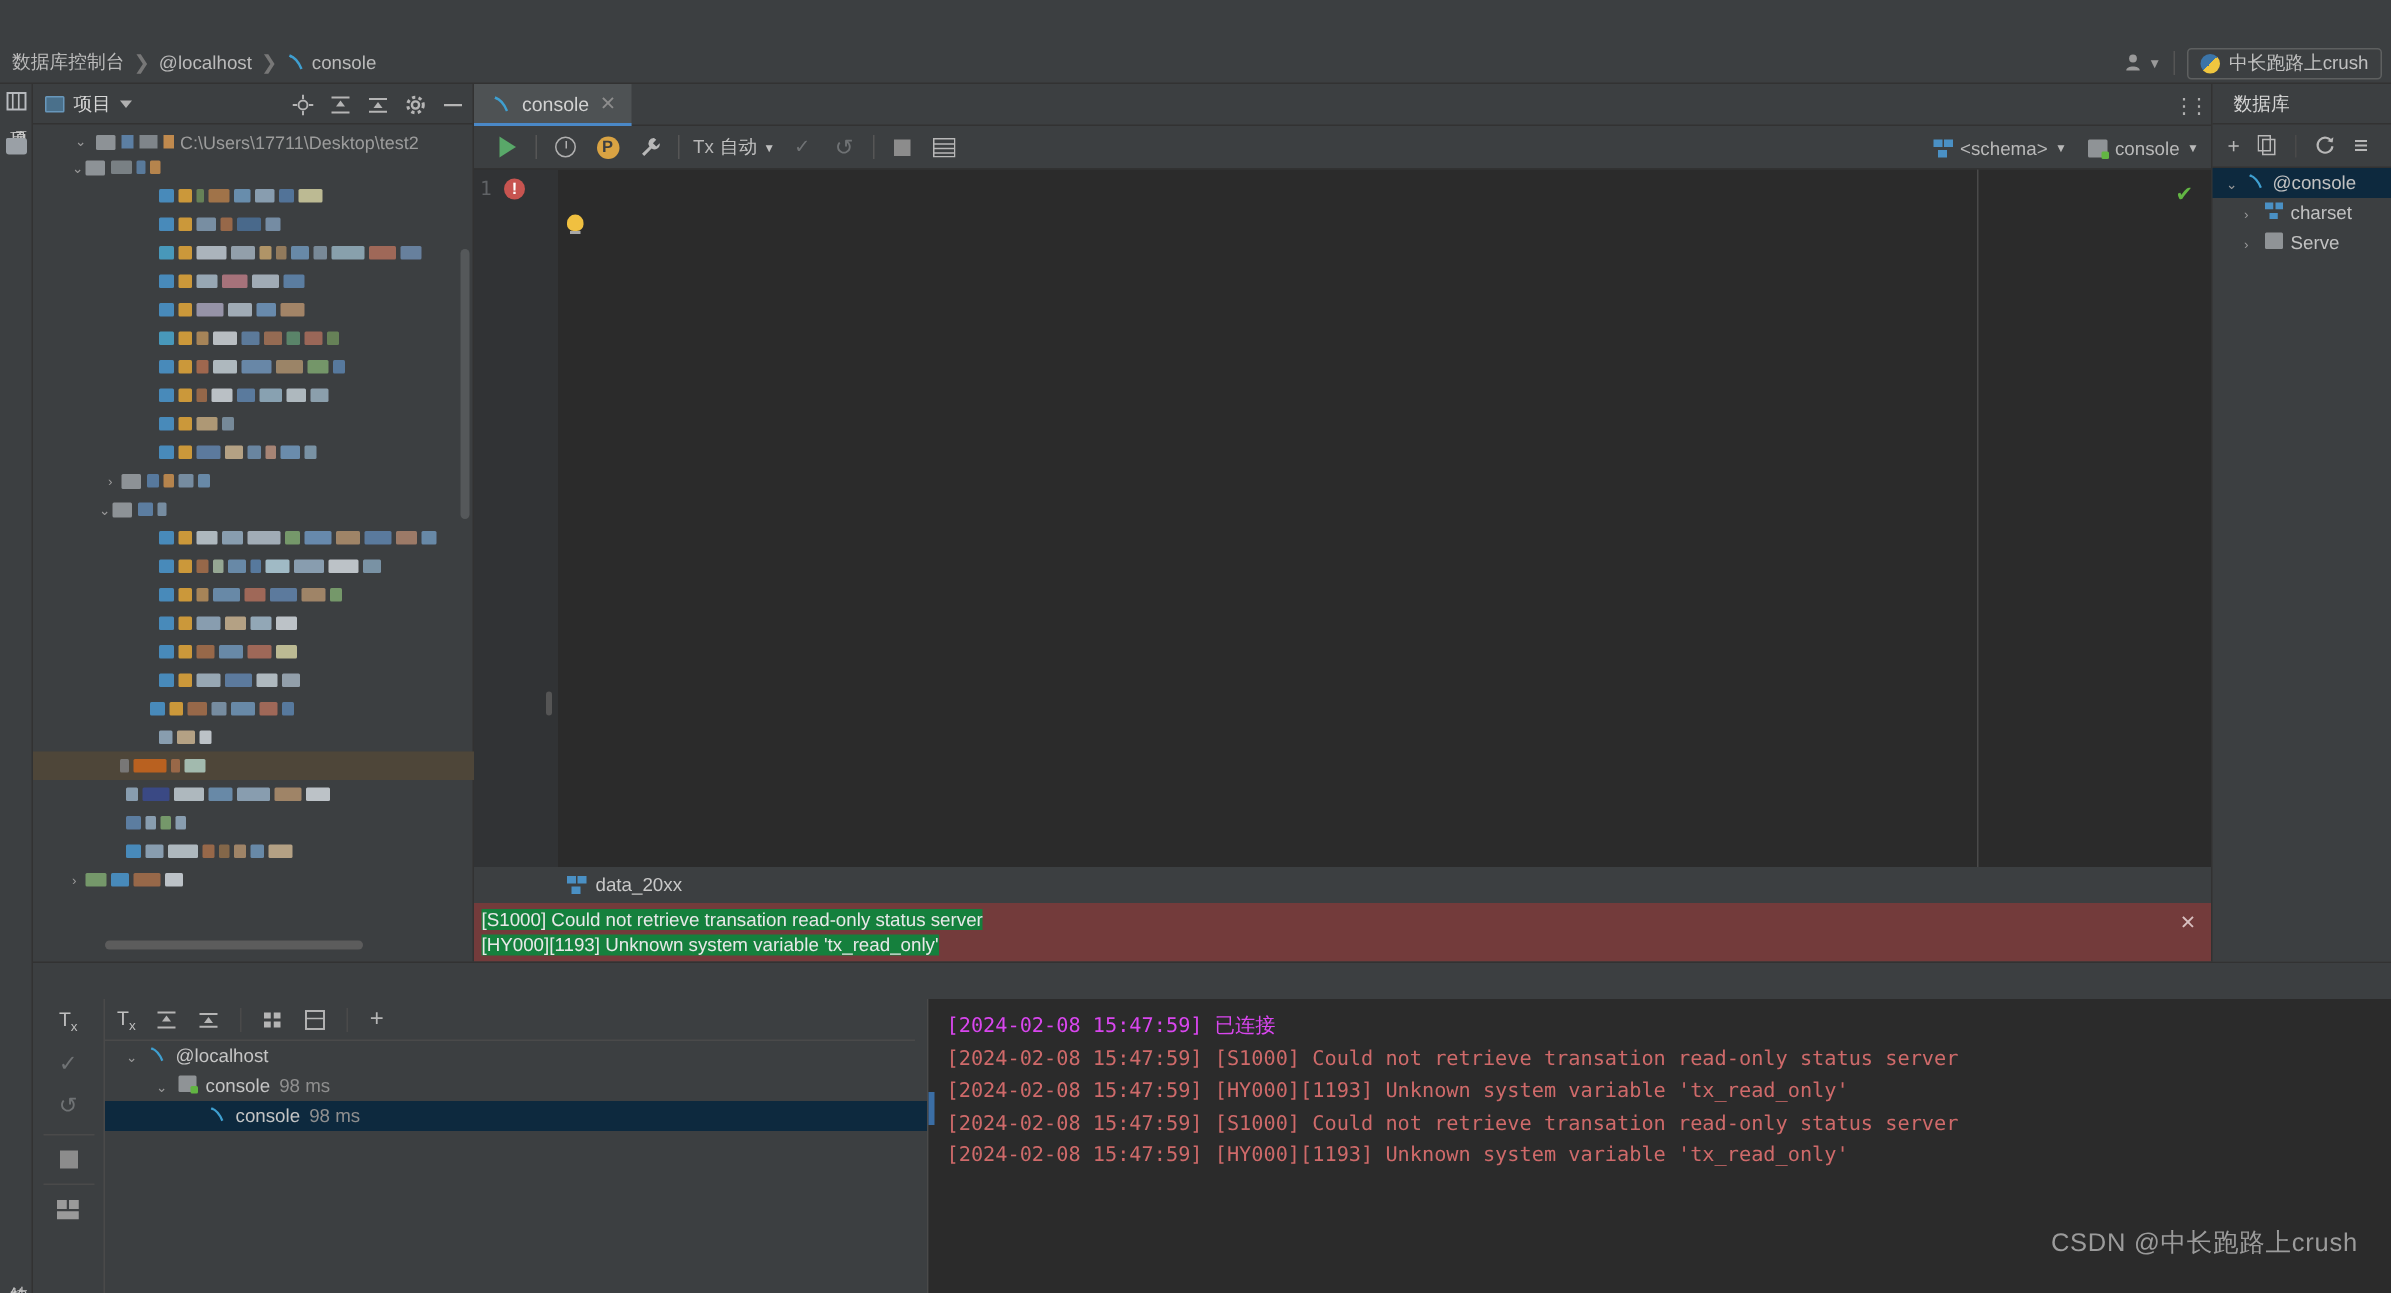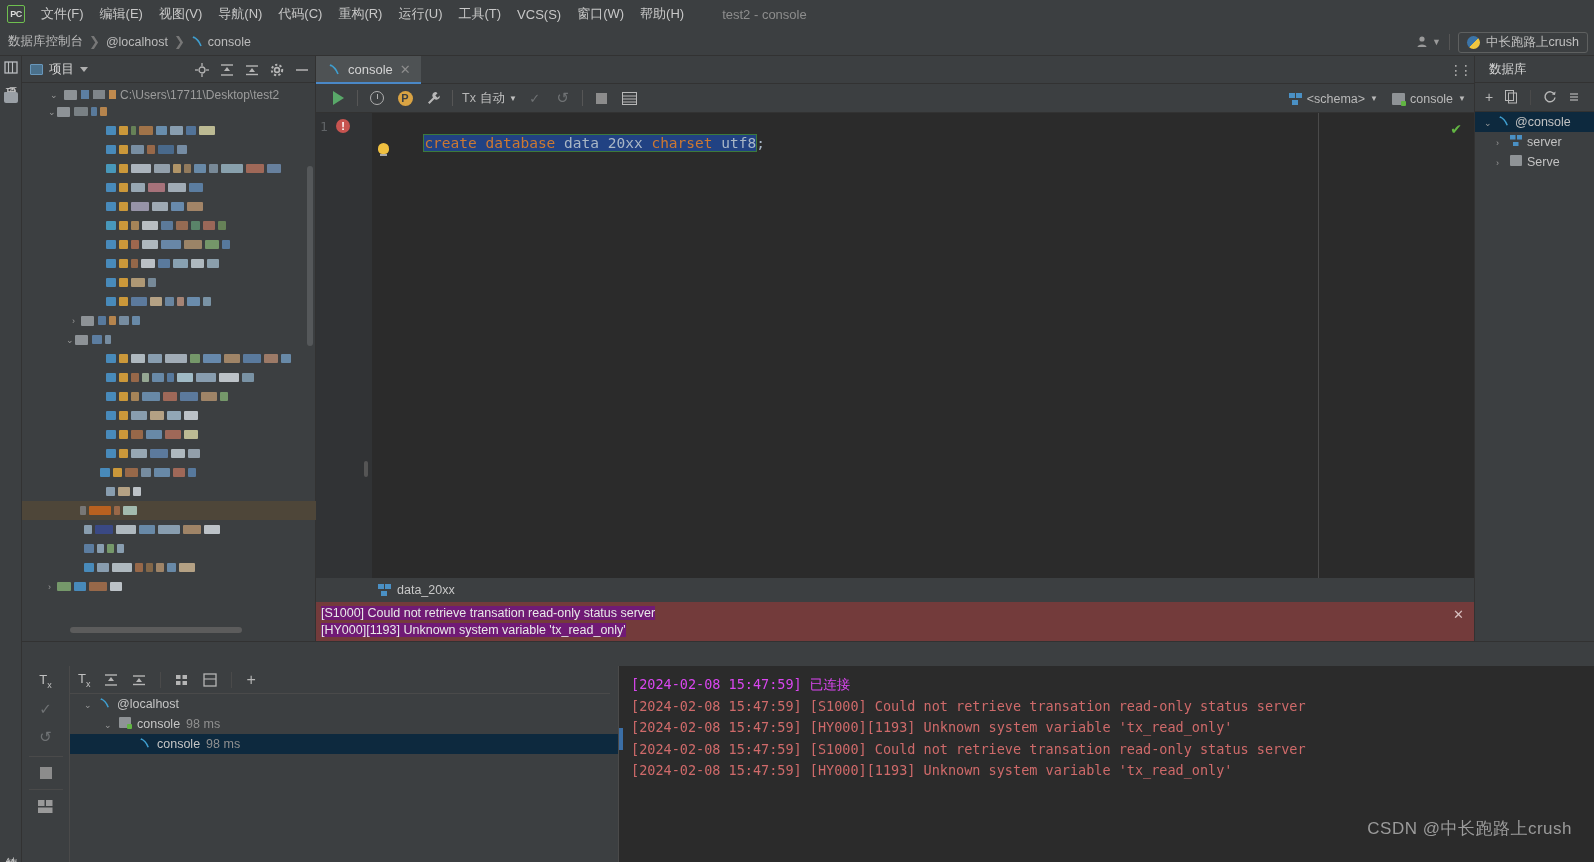--- a/index.html
+++ b/index.html
@@ -168,21 +168,21 @@
   .resulttab {
     position: absolute; left: 316px; top: 578px; width: 1158px; height: 24px;
     background: #3c3f41; display: flex; align-items: center; gap: 6px; padding-left: 62px;
   }
   .result-label { color: #c8c8c8; font-size: 12.5px; }
   .errpanel {
     position: absolute; left: 316px; top: 602px; width: 1158px; height: 40px;
     background: #733b3b; padding: 3px 10px 0 5px;
   }
   .errline { font-size: 12.5px; color: #e8e8e8; line-height: 17px; }
-  .errline span { background: #701a75; }
+  .errline span { background: #15803d; }
   .err-close { position: absolute; right: 10px; top: 5px; color: #d8c0c0; font-size: 13px; }
 
   
   .services {
     position: absolute; left: 22px; top: 641px; width: 1572px; height: 221px;
     background: #3c3f41; border-top: 1px solid #323232;
   }
   .svc-title { height: 24px; display: flex; align-items: center; padding-left: 10px; color: #d2d2d2; font-size: 12.5px; }
   .svc-toolrow {
     position: absolute; left: 48px; top: 24px; width: 540px; height: 28px;
@@ -225,37 +225,20 @@
   .watermark {
     position: absolute; right: 22px; bottom: 22px; color: #9b9b9b; font-size: 17px;
     letter-spacing: 0.5px;
   }
 </style>
 </head>
 <body>
 
 <div class="app">
 
-  <div class="menubar">
-    <div class="pc-logo">PC</div>
-    <div id="menu-items" style="display:flex;align-items:center;">
-        <div class="menu-item">文件(F)</div>
-        <div class="menu-item">编辑(E)</div>
-        <div class="menu-item">视图(V)</div>
-        <div class="menu-item">导航(N)</div>
-        <div class="menu-item">代码(C)</div>
-        <div class="menu-item">重构(R)</div>
-        <div class="menu-item">运行(U)</div>
-        <div class="menu-item">工具(T)</div>
-        <div class="menu-item">VCS(S)</div>
-        <div class="menu-item">窗口(W)</div>
-        <div class="menu-item">帮助(H)</div>
-      </div>
-    <div class="win-title">test2 - console</div>
-  </div>
 
   <div class="navbar">
     <div class="crumb">
         <span>数据库控制台</span>
       </div>
     <div class="crumb-sep">❯</div>
     <div class="crumb">
         <span>@localhost</span>
       </div>
     <div class="crumb-sep">❯</div>
@@ -660,23 +643,20 @@
         <span style="font-size:8px">▼</span>
       </div>
     </div>
   </div>
 
   <div class="editor">
     <div class="gutter">
       <div class="lineno">1</div>
       <div class="err-dot">!</div>
     </div>
-    <div class="code-line">
-      <span class="sel-bg"><span class="kw">create</span> <span class="kw">database</span> <span class="ident">data_20xx</span> <span class="kw">charset</span> <span class="ident">utf8</span></span><span class="semi">;</span>
-    </div>
     <div class="bulb"></div>
     <div class="ed-divider"></div>
     <div class="ed-check">✔</div>
     <div class="ed-gripper"></div>
   </div>
 
   <div class="resulttab">
     <span class="schema-ico"></span>
     <span class="result-label">data_20xx</span>
   </div>
@@ -797,21 +777,21 @@
           <span><svg width="12" height="12" viewBox="0 0 13 13">
               <path d="M2 2 C5 3 8 6 10 11" stroke="#3f9fd0" stroke-width="1.6" fill="none"></path>
               <path d="M1.5 2.5 L3.5 1.5 L3 3.5 Z" fill="#3f9fd0"></path>
             </svg></span>
           <span>@console</span>
         </div>
         <div class="db-row">
           <span style="display:inline-block;width:16px"></span>
           <span class="arrow">›</span>
           <span><span style="display:inline-block;width:12px;height:11px;background:linear-gradient(#4a90c4 0 0) 0 0/5.5px 4.5px no-repeat,linear-gradient(#4a90c4 0 0) 6.5px 0/5.5px 4.5px no-repeat,linear-gradient(#4a90c4 0 0) 3px 6.5px/5.5px 4.5px no-repeat"></span></span>
-          <span>server</span>
+          <span>charset</span>
         </div>
         <div class="db-row">
           <span style="display:inline-block;width:16px"></span>
           <span class="arrow">›</span>
           <span><span style="display:inline-block;width:12px;height:11px;background:#8f9396;border-radius:1px"></span></span>
           <span>Serve</span>
         </div>
       </div>
   </div>
 

